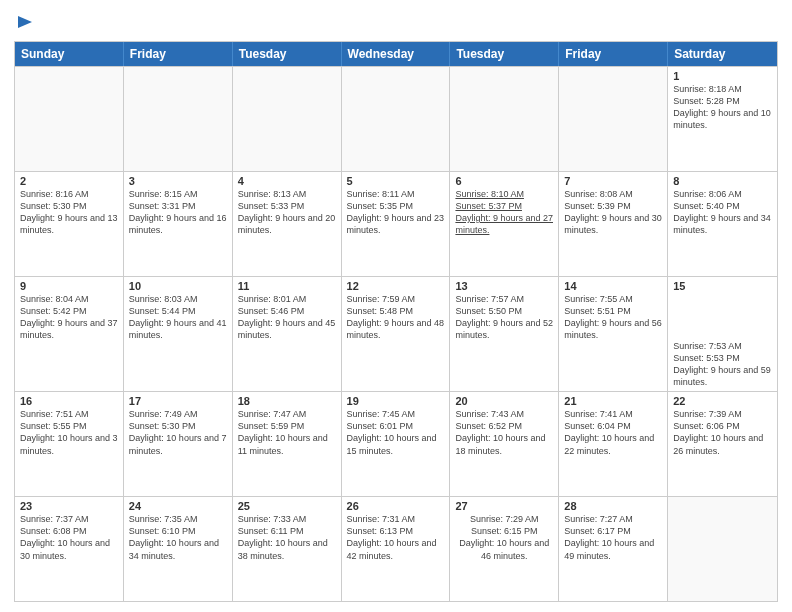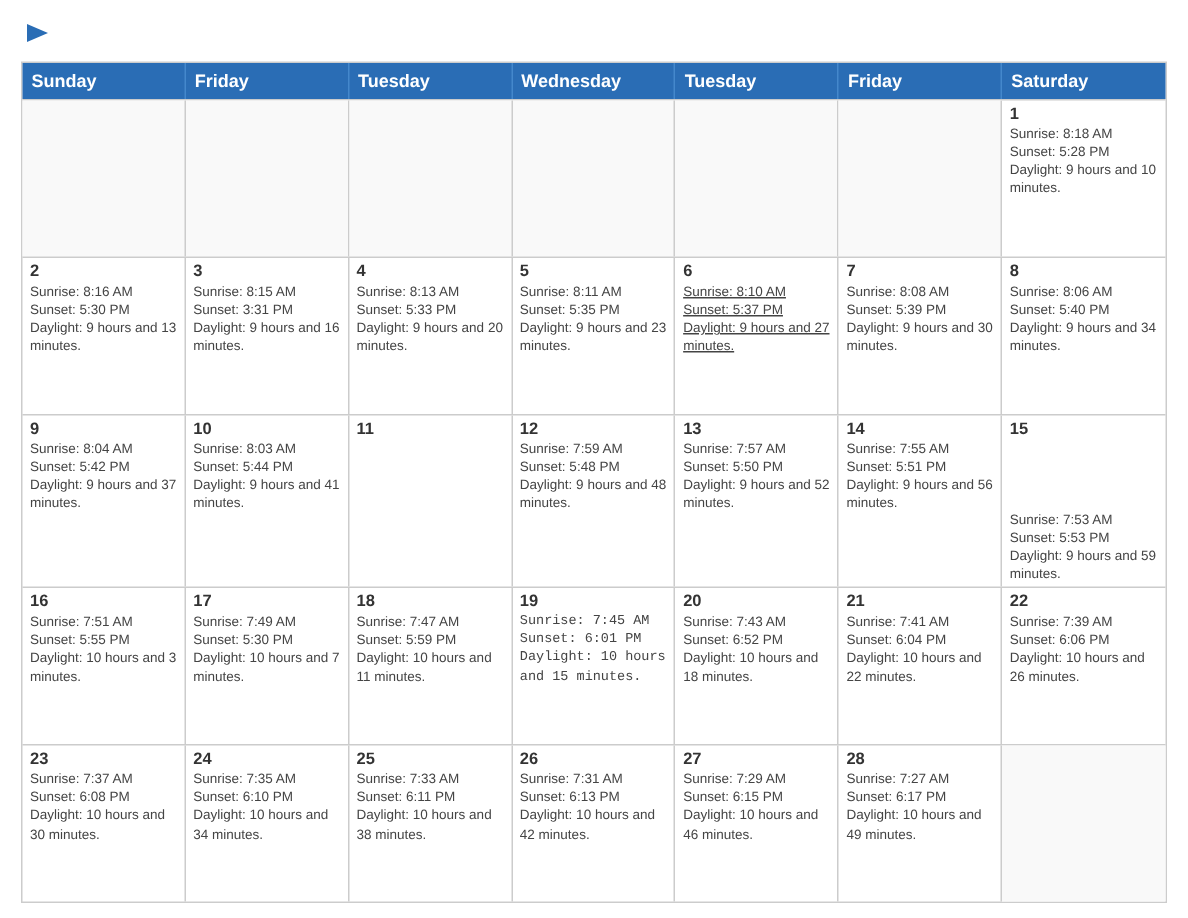--- a/index.html
+++ b/index.html
@@ -208,20 +208,23 @@
 Daylight: 9 hours and 37 minutes.</div>
           </div>
           <div class="cal-cell">
             <span class="day-num">10</span>
             <div class="day-info" style="white-space: pre-line;">Sunrise: 8:03 AM
 Sunset: 5:44 PM
 Daylight: 9 hours and 41 minutes.</div>
           </div>
           <div class="cal-cell">
             <span class="day-num">11</span>
+            <div class="day-info" style="white-space: pre-line;">Sunrise: 8:01 AM
+Sunset: 5:46 PM
+Daylight: 9 hours and 45 minutes.</div>
           </div>
           <div class="cal-cell">
             <span class="day-num">12</span>
             <div class="day-info" style="white-space: pre-line;">Sunrise: 7:59 AM
 Sunset: 5:48 PM
 Daylight: 9 hours and 48 minutes.</div>
           </div>
           <div class="cal-cell">
             <span class="day-num">13</span>
             <div class="day-info" style="white-space: pre-line;">Sunrise: 7:57 AM
@@ -255,21 +258,21 @@
 Daylight: 10 hours and 7 minutes.</div>
           </div>
           <div class="cal-cell">
             <span class="day-num">18</span>
             <div class="day-info" style="white-space: pre-line;">Sunrise: 7:47 AM
 Sunset: 5:59 PM
 Daylight: 10 hours and 11 minutes.</div>
           </div>
           <div class="cal-cell">
             <span class="day-num">19</span>
-            <div class="day-info" style="white-space: pre-line; font-family: Liberation Mono, monospace;">Sunrise: 7:45 AM
+            <div class="day-info" style="white-space: pre-line;">Sunrise: 7:45 AM
 Sunset: 6:01 PM
 Daylight: 10 hours and 15 minutes.</div>
           </div>
           <div class="cal-cell">
             <span class="day-num">20</span>
             <div class="day-info" style="white-space: pre-line;">Sunrise: 7:43 AM
 Sunset: 6:52 PM
 Daylight: 10 hours and 18 minutes.</div>
           </div>
           <div class="cal-cell">
@@ -305,21 +308,21 @@
 Daylight: 10 hours and 38 minutes.</div>
           </div>
           <div class="cal-cell">
             <span class="day-num">26</span>
             <div class="day-info" style="white-space: pre-line;">Sunrise: 7:31 AM
 Sunset: 6:13 PM
 Daylight: 10 hours and 42 minutes.</div>
           </div>
           <div class="cal-cell">
             <span class="day-num">27</span>
-            <div class="day-info" style="white-space: pre-line;">Sunrise: 7:29 AM
+            <div class="day-info" style="white-space: pre-line; text-align: center;">Sunrise: 7:29 AM
 Sunset: 6:15 PM
 Daylight: 10 hours and 46 minutes.</div>
           </div>
           <div class="cal-cell">
             <span class="day-num">28</span>
             <div class="day-info" style="white-space: pre-line;">Sunrise: 7:27 AM
 Sunset: 6:17 PM
 Daylight: 10 hours and 49 minutes.</div>
           </div>
           <div class="cal-cell empty"></div>

